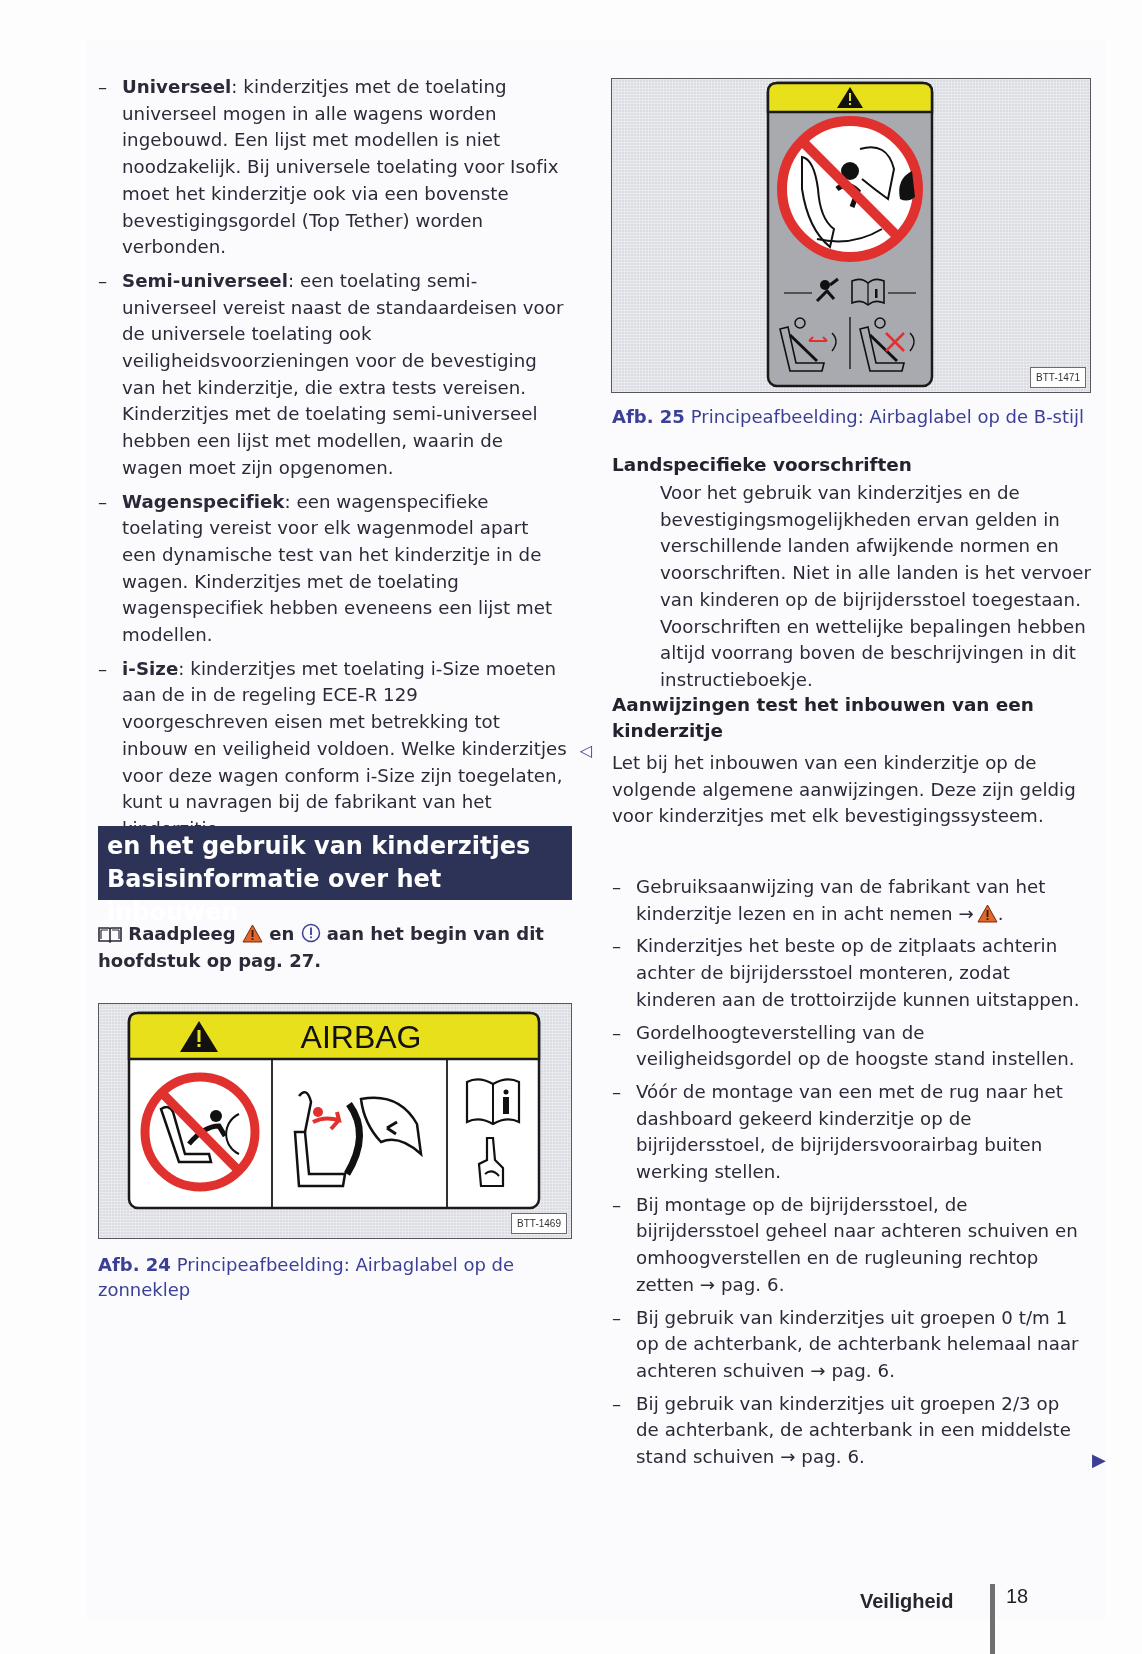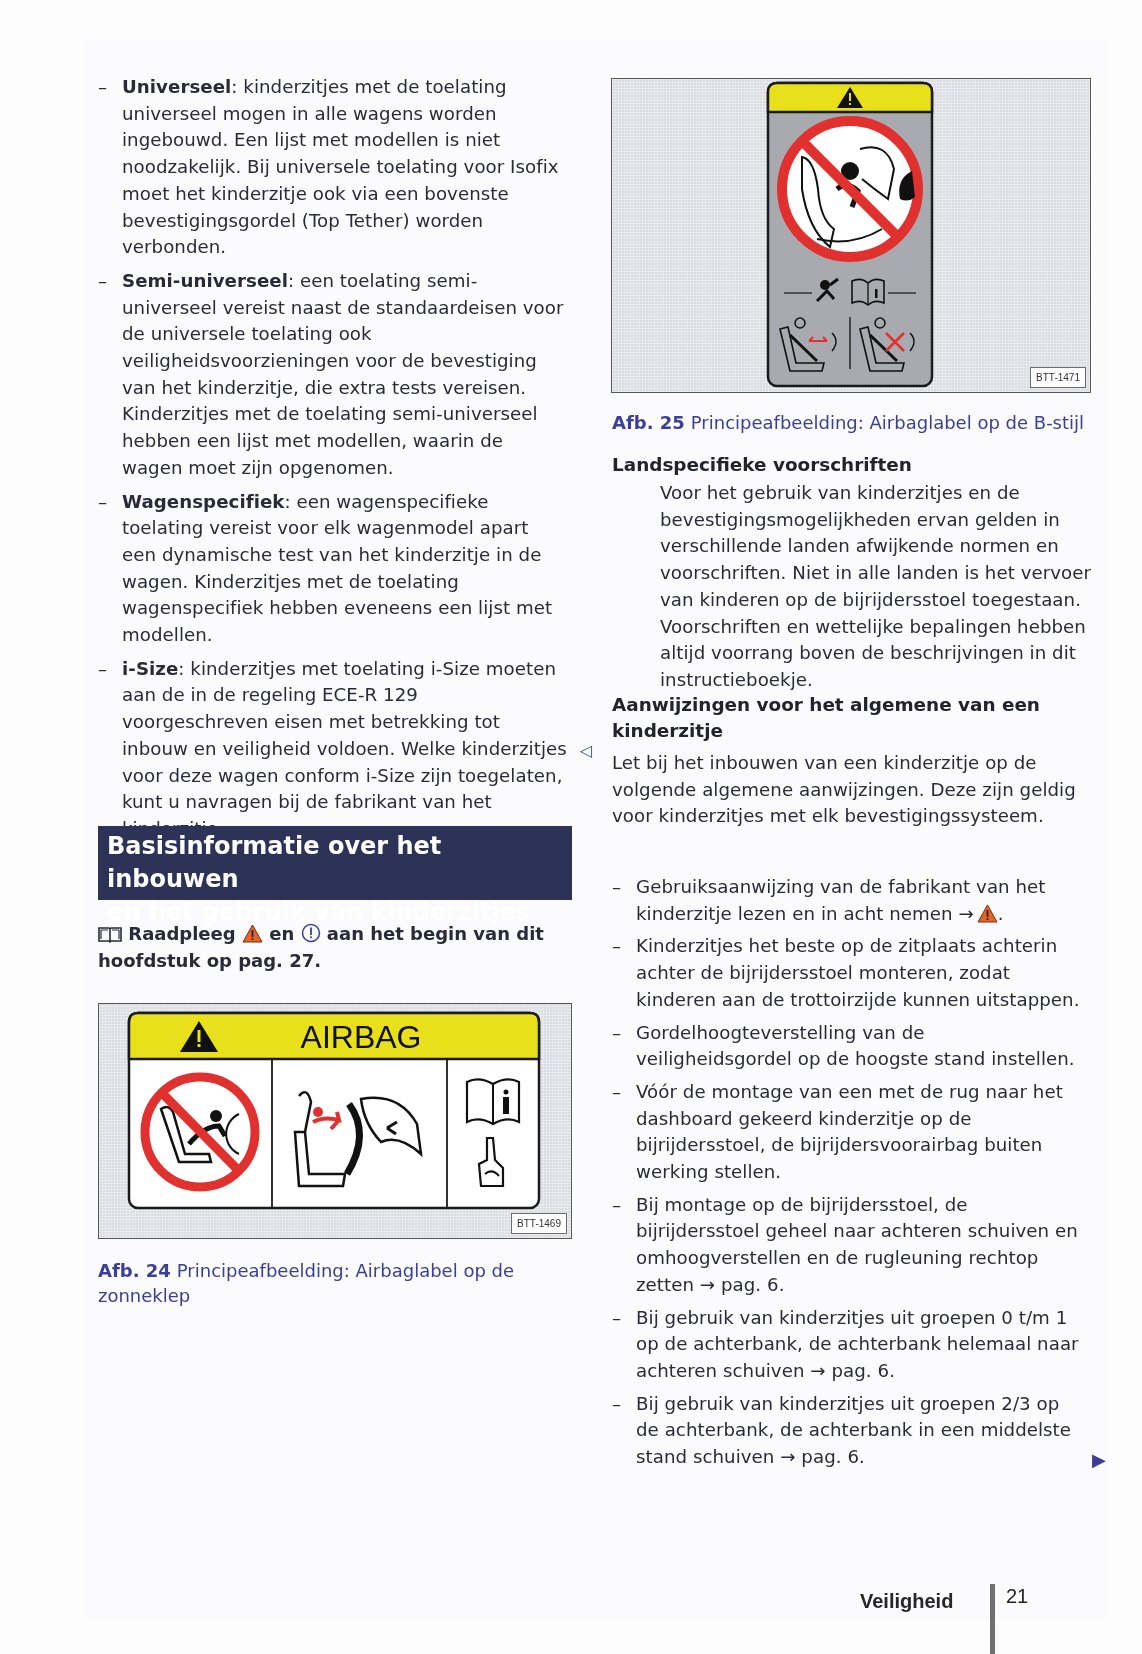--- a/index.html
+++ b/index.html
@@ -46,21 +46,21 @@
   }
   .fig24 { left: 98px; top: 1003px; width: 474px; height: 236px; }
   .fig25 { left: 611px; top: 78px; width: 480px; height: 315px; }
   .fig-code {
     position: absolute; right: 4px; bottom: 4px;
     background: #fff; border: 1px solid #6a6a70;
     font-family: "Liberation Sans", sans-serif; font-size: 10px;
     padding: 4px 5px; color: #333;
   }
   .caption {
-    position: absolute; color: #3b3f95; font-size: 18px; line-height: 25px; margin-top: 6px;
+    position: absolute; color: #3b3f95; font-size: 18px; line-height: 25px;
   }
   .caption .num { font-weight: bold; margin-right: 6px; }
   .cap24 { left: 98px; top: 1252px; width: 470px; }
   .cap25 { left: 612px; top: 404px; width: 480px; }
 
   .heading {
     font-size: 18.4px; font-weight: bold; line-height: 26px; color: #23232e;
   }
   .h-land { position: absolute; left: 612px; top: 452px; width: 470px; }
   .p-land { position: absolute; left: 612px; top: 480px; width: 470px; margin-left: 48px; }
@@ -113,22 +113,22 @@
     <li>
       <span class="dash">–</span>
       <span class="term">i-Size</span><span>: kinderzitjes met toelating i-Size moeten aan de in de regeling ECE-R 129 voorgeschreven eisen met betrekking tot inbouw en veiligheid voldoen. Welke kinderzitjes voor deze wagen conform i-Size zijn toegelaten, kunt u navragen bij de fabrikant van het kinderzitje.</span>
     </li>
   </ul>
 </div>
 
 <div class="back-marker">◁</div>
 
 <div class="banner">
+  <span>en het gebruik van kinderzitjes</span>
   <span>Basisinformatie over het inbouwen</span>
-  <span>en het gebruik van kinderzitjes</span>
 </div>
 
 <div class="refline">
   <span class="ico">
     <svg width="24" height="17" viewBox="0 0 24 17">
         <path d="M1 2 L1 15 L11 15 L12 16 L13 15 L23 15 L23 2 L13 2 L12 3 L11 2 Z M12 3 L12 15" fill="none" stroke="#2a2a38" stroke-width="1.6"></path>
         <path d="M3 4 L10 4 M3 4 L3 13 M21 4 L14 4 M21 4 L21 13" stroke="#2a2a38" stroke-width="1.2" fill="none"></path>
       </svg>
   </span>
   <span>Raadpleeg</span>
@@ -244,21 +244,21 @@
   <div class="fig-code">BTT-1471</div>
 </div>
 
 <div class="caption cap25">
   <span class="num">Afb. 25</span><span>Principeafbeelding: Airbaglabel op de B-stijl</span>
 </div>
 
 <div class="heading h-land">Landspecifieke voorschriften</div>
 <div class="body-text p-land">Voor het gebruik van kinderzitjes en de bevestigingsmogelijkheden ervan gelden in verschillende landen afwijkende normen en voorschriften. Niet in alle landen is het vervoer van kinderen op de bijrijdersstoel toegestaan. Voorschriften en wettelijke bepalingen hebben altijd voorrang boven de beschrijvingen in dit instructieboekje.</div>
 
-<div class="heading h-aanw">Aanwijzingen voor het algemene van een kinderzitje</div>
+<div class="heading h-aanw">Aanwijzingen test het inbouwen van een kinderzitje</div>
 <div class="body-text p-aanw">Let bij het inbouwen van een kinderzitje op de volgende algemene aanwijzingen. Deze zijn geldig voor kinderzitjes met elk bevestigingssysteem.</div>
 
 <div class="body-text list-right">
   <ul class="dash-list" id="right-list">
       <li><span class="dash">–</span><span>Gebruiksaanwijzing van de fabrikant van het kinderzitje lezen en in acht nemen</span> <span>→</span><span style="display: inline-block; vertical-align: -3px; margin-left: 3px;"><svg width="21" height="19" viewBox="0 0 21 19">
             <path d="M10.5 1 L20 18 L1 18 Z" fill="#e0662a" stroke="#7a2a10" stroke-width="1"></path>
             <rect x="9.6" y="6" width="1.8" height="7" fill="#3a1a0a"></rect>
             <rect x="9.6" y="14.2" width="1.8" height="1.8" fill="#3a1a0a"></rect>
           </svg></span><span>.</span></li>
       <li><span class="dash">–</span><span>Kinderzitjes het beste op de zitplaats achterin achter de bijrijdersstoel monteren, zodat kinderen aan de trottoirzijde kunnen uitstappen.</span></li>
@@ -267,13 +267,13 @@
       <li><span class="dash">–</span><span>Bij montage op de bijrijdersstoel, de bijrijdersstoel geheel naar achteren schuiven en omhoogverstellen en de rugleuning rechtop zetten</span> <span>→ pag. 6</span><span>.</span></li>
       <li><span class="dash">–</span><span>Bij gebruik van kinderzitjes uit groepen 0 t/m 1 op de achterbank, de achterbank helemaal naar achteren schuiven</span> <span>→ pag. 6</span><span>.</span></li>
       <li><span class="dash">–</span><span>Bij gebruik van kinderzitjes uit groepen 2/3 op de achterbank, de achterbank in een middelste stand schuiven</span> <span>→ pag. 6</span><span>.</span></li>
     </ul>
 </div>
 
 <div class="next-marker">▶</div>
 
 <div class="footer-section">Veiligheid</div>
 <div class="footer-bar"></div>
-<div class="footer-page">21</div>
+<div class="footer-page">18</div>
 
 </body></html>

